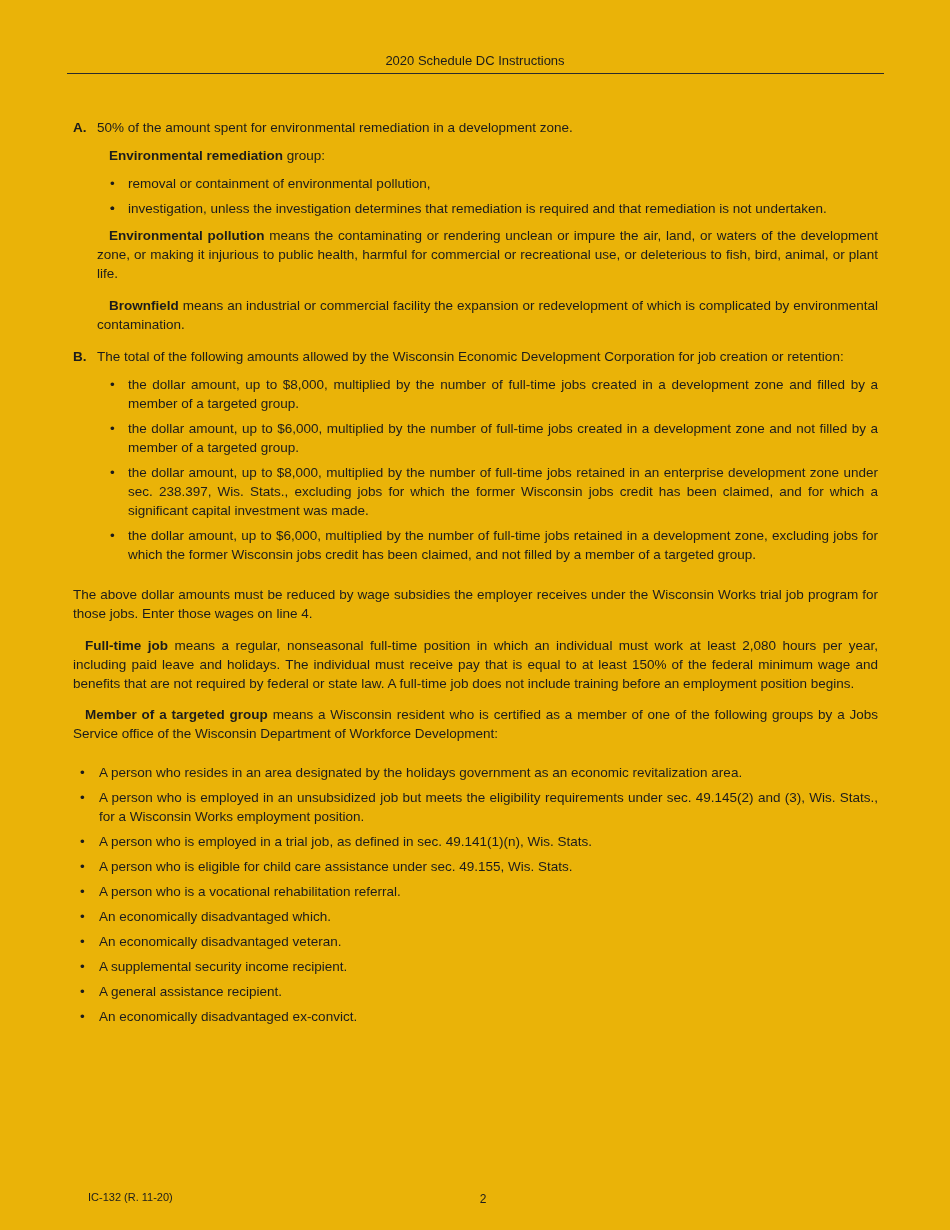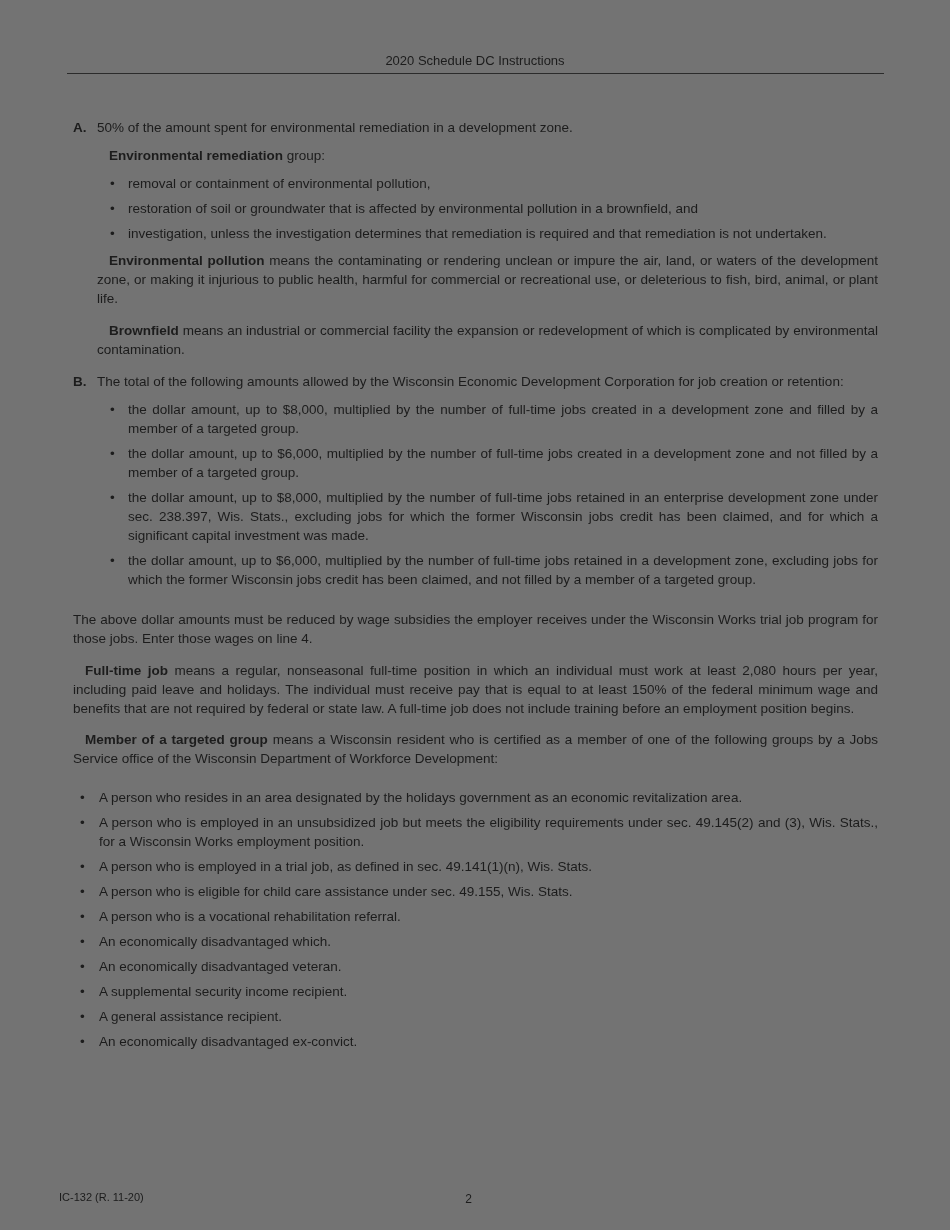--- a/index.html
+++ b/index.html
@@ -1,21 +1,21 @@
 <!DOCTYPE html>
 <html><head>
 <meta charset="utf-8">
 <style>
   * { box-sizing: border-box; }
   html, body { margin: 0; padding: 0; background: #ffffff; }
   .page {
     width: 950px;
     height: 1230px;
     margin: 0 auto;
-    background: #737373;
+    background: #eab308;
     font-family: "Liberation Sans", "DejaVu Sans", sans-serif;
     font-size: 13.5px;
     line-height: 19px;
     color: #1c1c1c;
     position: relative;
     overflow: hidden;
   }
   
   .doc-header { padding-top: 52px; }
   .doc-title { text-align: center; font-size: 13px; line-height: 17px; }
@@ -43,21 +43,21 @@
   .sub-list { margin-bottom: 8px; }
   .sub-list li { padding-left: 31px; margin-bottom: 6px; }
   .sub-list li:last-child { margin-bottom: 0; }
   .sub-list .bullet { position: absolute; left: 13px; top: 0; }
 
   .main-list li { padding-left: 26px; margin-bottom: 6px; }
   .main-list li:last-child { margin-bottom: 0; }
   .main-list .bullet { position: absolute; left: 7px; top: 0; }
 
   
-  .doc-footer { position: absolute; bottom: 26px; left: 59px; right: 72px; height: 16px; }
+  .doc-footer { position: absolute; bottom: 26px; left: 88px; right: 72px; height: 16px; }
   .form-id { position: absolute; left: 0; top: 0; font-size: 11px; }
   .page-number { position: absolute; left: 50%; transform: translateX(-50%); top: 2px; font-size: 12px; }
 </style>
 </head>
 <body>
 
 <div class="page">
 
   <header class="doc-header">
     <div class="doc-title">2020 Schedule DC Instructions</div>
@@ -73,21 +73,20 @@
 
         <p class="mb9"><strong>Environmental remediation</strong><span> group:</span></p>
 
         <ul class="sub-list">
           <li>
             <span class="bullet">•</span>
             <span>removal or containment of environmental pollution,</span>
           </li>
           <li>
             <span class="bullet">•</span>
-            <span>restoration of soil or groundwater that is affected by environmental pollution in a brownfield, and</span>
           </li>
           <li>
             <span class="bullet">•</span>
             <span>investigation, unless the investigation determines that remediation is required and that remediation is not undertaken.</span>
           </li>
         </ul>
 
 
         <p class="mb13"><strong>Environmental pollution</strong><span> means the contaminating or rendering unclean or impure the air, land, or waters of the development zone, or making it injurious to public health, harmful for commercial or recreational use, or deleterious to fish, bird, animal, or plant life.</span></p>
 

